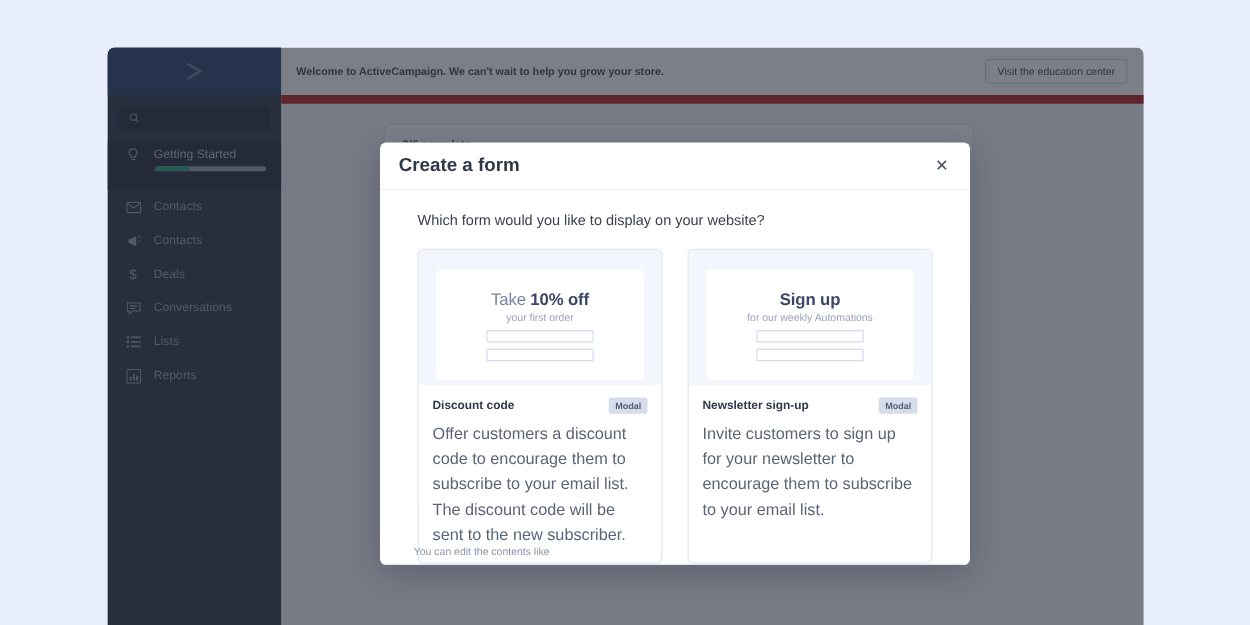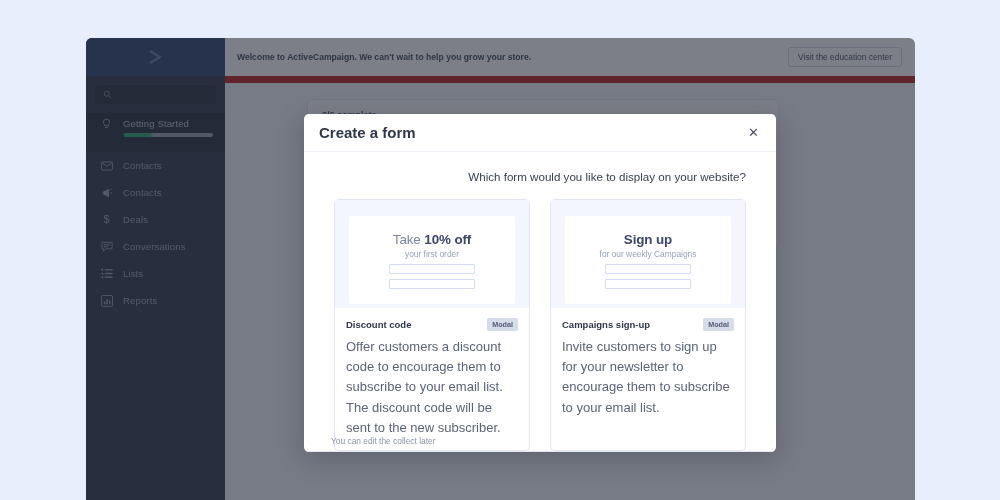--- a/index.html
+++ b/index.html
@@ -99,21 +99,21 @@
   .modal-head{
     height:37px;display:flex;align-items:center;padding:0 15px;
     border-bottom:1px solid #edf0f6;flex:0 0 37px;
   }
   .modal-title{font-size:15px;font-weight:700;color:#2f3749;flex:1;}
   .close-x{
     background:none;border:0;font-size:13px;color:#4b5264;line-height:1;
     padding:2px 2px;font-family:inherit;
   }
   .modal-body{flex:1;padding:14px 30px 0 30px;}
-  .modal-q{text-align:right;font-size:11.6px;color:#39414f;margin:4px 0 16px 0;}
+  .modal-q{text-align:left;font-size:11.6px;color:#39414f;margin:4px 0 16px 0;}
   .cards{display:flex;gap:20px;justify-content:flex-end;}
   .card{
     width:196px;border:1px solid #e1e6f2;border-radius:5px;overflow:hidden;
     background:#fff;
   }
   .card-preview{
     background:#f4f6fd;padding:16px 14px;height:76px;box-sizing:content-box;
   }
   .preview-inner{
     background:#fff;border-radius:2px;height:100%;
@@ -319,37 +319,37 @@
               <span class="badge">Modal</span>
             </div>
             <div class="card-desc">Offer customers a discount code to encourage them to subscribe to your email list. The discount code will be sent to the new subscriber.</div>
           </div>
         </div>
 
         <div class="card">
           <div class="card-preview">
             <div class="preview-inner">
               <div class="pv-title solo">Sign up</div>
-              <div class="pv-sub">for our weekly Campaigns</div>
+              <div class="pv-sub">for our weekly Automations</div>
               <div class="pv-field"></div>
               <div class="pv-field"></div>
             </div>
           </div>
           <div class="card-body">
             <div class="card-head">
-              <span class="card-title">Campaigns sign-up</span>
+              <span class="card-title">Newsletter sign-up</span>
               <span class="badge">Modal</span>
             </div>
             <div class="card-desc">Invite customers to sign up for your newsletter to encourage them to subscribe to your email list.</div>
           </div>
         </div>
 
       </div>
     </div>
 
     <div class="modal-foot">
       <button class="btn-cancel">Cancel</button>
       <button class="btn-next">Next</button>
     </div>
 
-    <div class="foot-note">You can edit the collect later</div>
+    <div class="foot-note">You can edit the contents like</div>
   </div>
 </div>
 
 </body></html>

